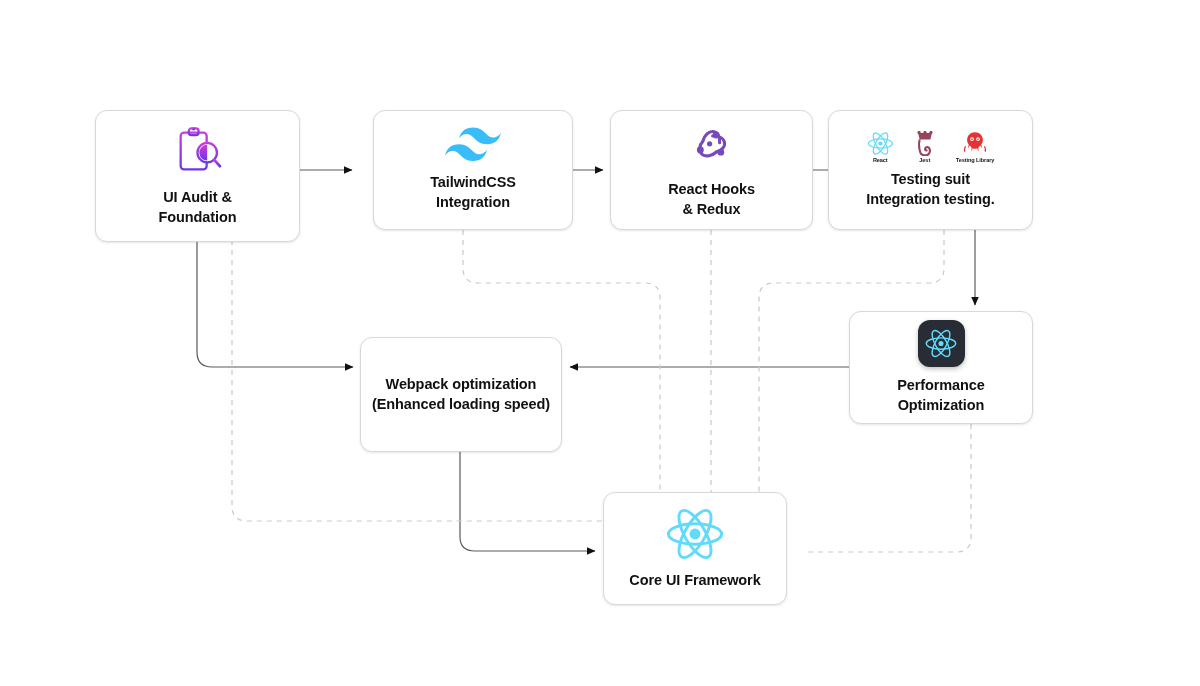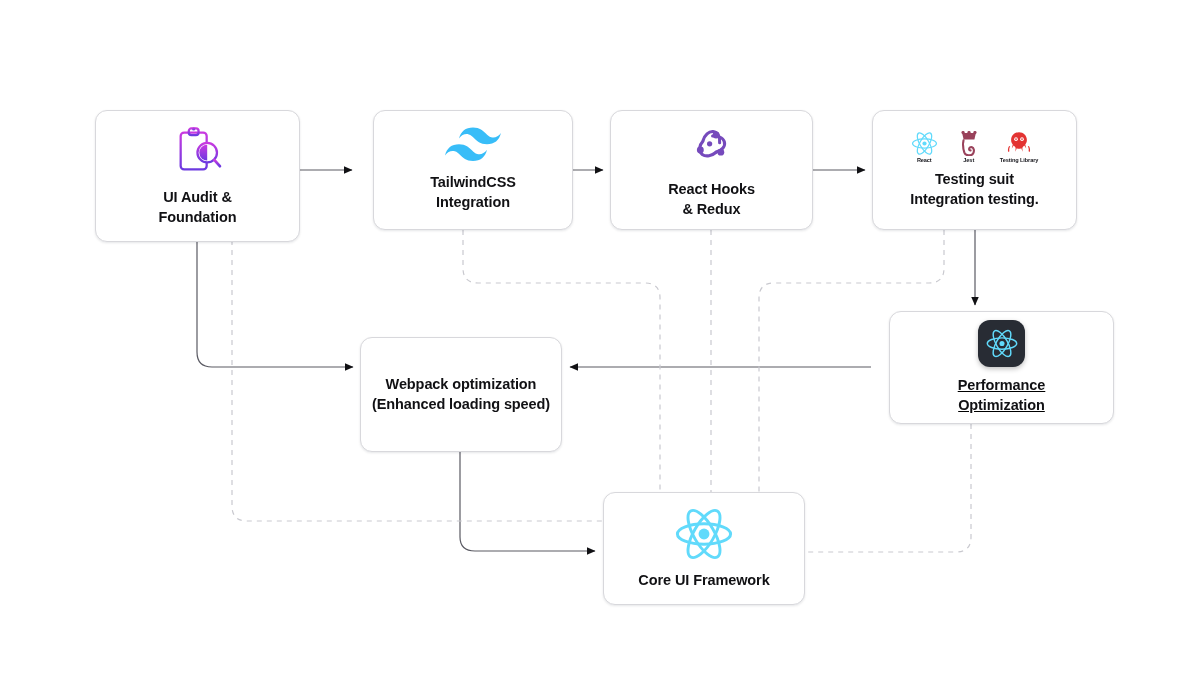--- a/index.html
+++ b/index.html
@@ -35,24 +35,24 @@
     letter-spacing:-0.1px;
     white-space:pre-line;
     padding:0 8px;
   }
   .icon-wrap { display:flex; align-items:center; justify-content:center; margin-bottom:9px; }
 
   
   #node-ui-audit       { left:95px;  top:110px; width:205px; height:132px; }
   #node-tailwind       { left:359px; top:110px; width:200px; height:120px;margin-left:14px; }
   #node-react-hooks    { left:610px; top:110px; width:203px; height:120px; }
-  #node-testing        { left:872px; top:110px; width:205px; height:120px; }
-  #node-performance    { left:889px; top:311px; width:225px; height:113px;text-decoration:underline; }
+  #node-testing        { left:828px; top:110px; width:205px; height:120px; }
+  #node-performance    { left:849px; top:311px; width:184px; height:113px; }
   #node-webpack        { left:360px; top:305px; width:202px; height:115px;margin-top:32px; }
-  #node-core-ui        { left:603px; top:492px; width:202px; height:113px; }
+  #node-core-ui        { left:603px; top:492px; width:184px; height:113px; }
 
   #node-ui-audit .node-label,
   #node-tailwind .node-label,
   #node-react-hooks .node-label { margin-top:2px; }
 
   #node-webpack .node-label { font-size:14.5px; }
   #node-testing .node-label { font-size:14.5px; }
 
   .testing-icons {
     display:flex;

